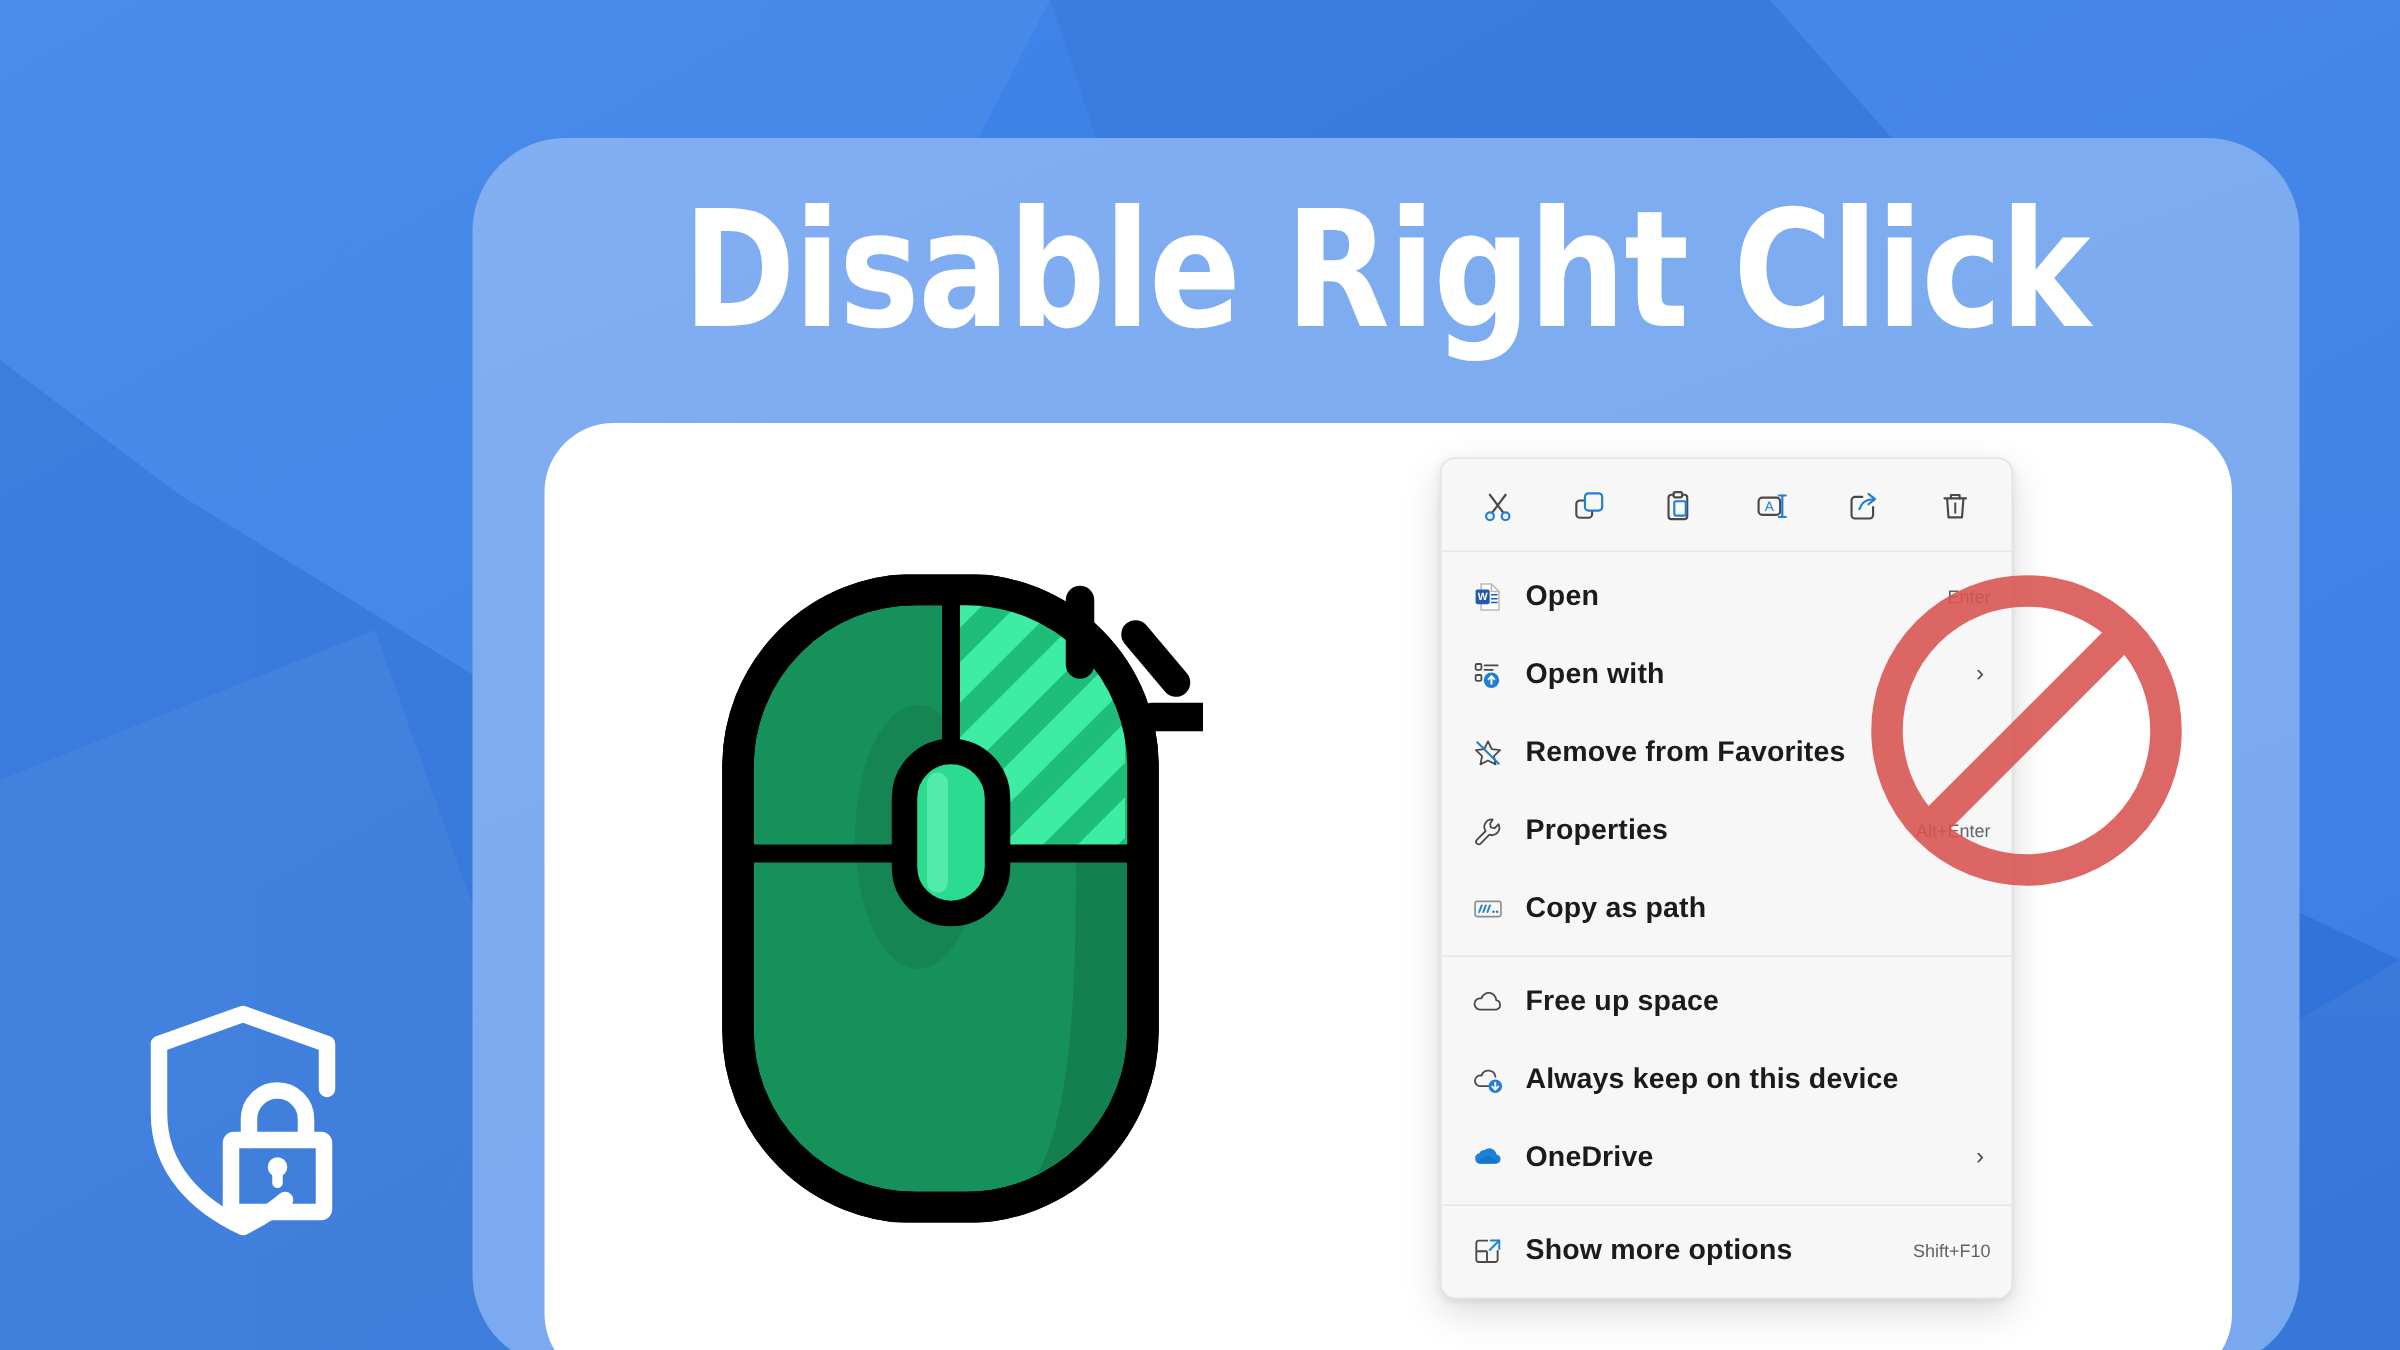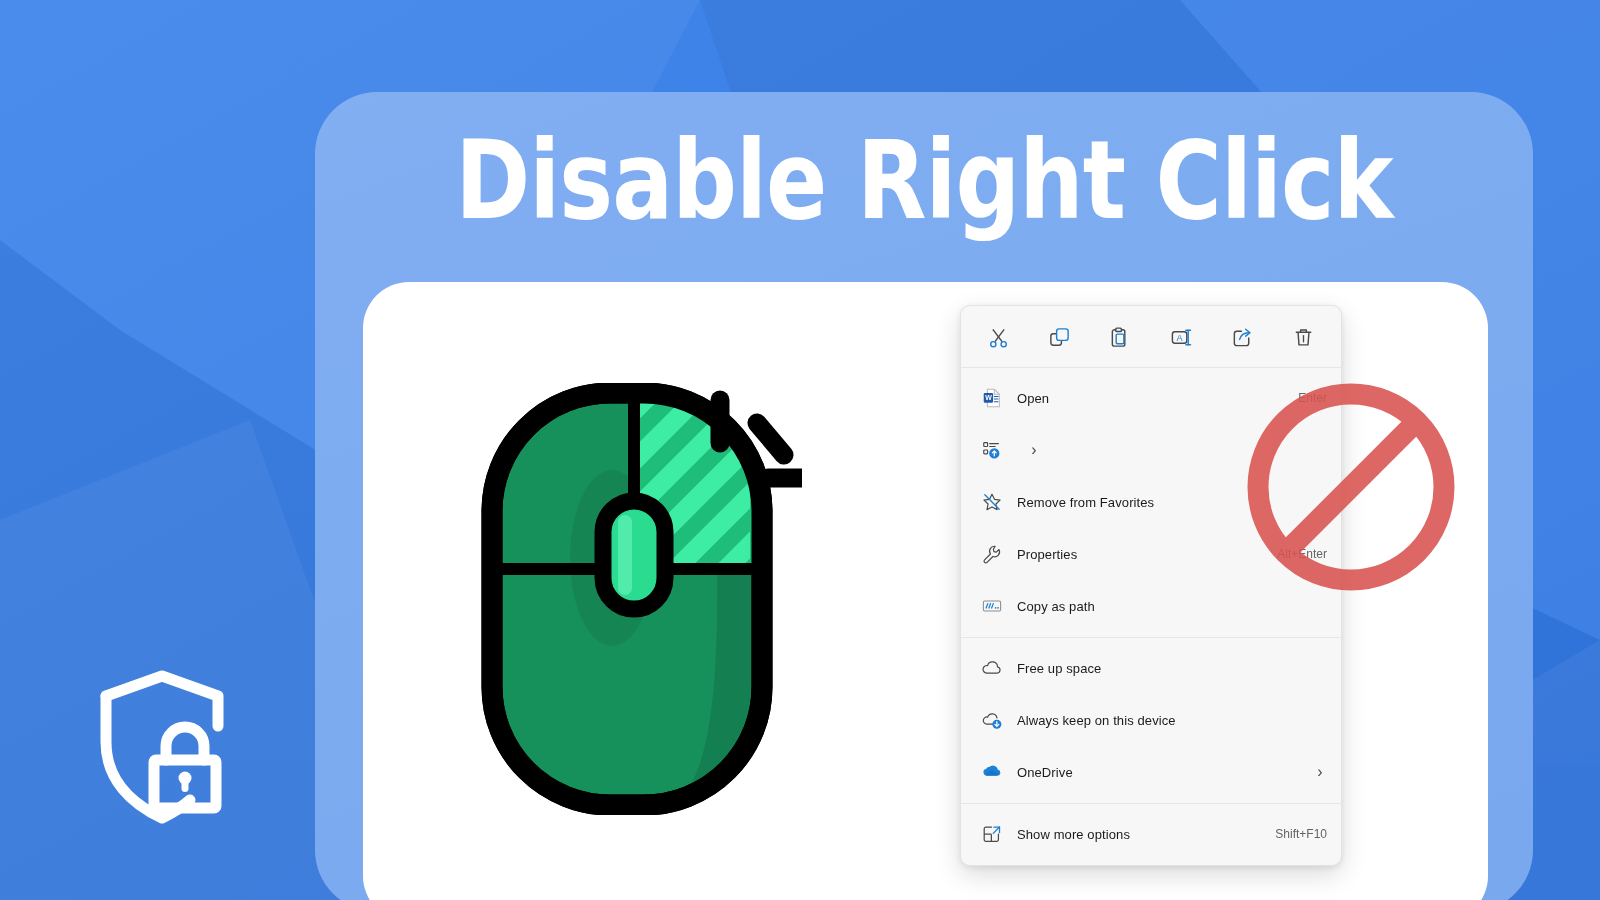--- a/index.html
+++ b/index.html
@@ -109,24 +109,25 @@
     cursor: default;
   }
   .menu-item .mi-icon {
     width: 26px; height: 26px;
     display: flex; align-items: center; justify-content: center;
     flex: 0 0 26px;
     margin-right: 12px;
   }
   .menu-item .mi-label {
     flex: 1 1 auto;
-    font-size: 13px;
+    font-size: 19px;
     color: #1b1b1b;
     letter-spacing: 0.1px;
     white-space: nowrap;
+    font-weight: bold;
   }
   .menu-item .mi-shortcut {
     font-size: 12px;
     color: #636363;
     margin-left: 12px;
     white-space: nowrap;
   }
   .menu-item .mi-chevron {
     font-size: 16px;
     color: #4a4a4a;
@@ -325,20 +326,21 @@
         <span class="mi-icon">
           <svg width="22" height="22" viewBox="0 0 24 24" fill="none">
             <rect x="3" y="4" width="4.2" height="4.2" rx="0.9" stroke="#4a4a4a" stroke-width="1.3"></rect>
             <rect x="3" y="12" width="4.2" height="4.2" rx="0.9" stroke="#4a4a4a" stroke-width="1.3"></rect>
             <line x1="9.5" y1="5" x2="19" y2="5" stroke="#4a4a4a" stroke-width="1.3" stroke-linecap="round"></line>
             <line x1="9.5" y1="8.2" x2="15.5" y2="8.2" stroke="#4a4a4a" stroke-width="1.3" stroke-linecap="round"></line>
             <circle cx="14.5" cy="15.8" r="5.6" fill="#1f7fd4"></circle>
             <path d="M14.5 12.9v5.4M12.4 15.1l2.1-2.2 2.1 2.2" stroke="#ffffff" stroke-width="1.4" stroke-linecap="round" stroke-linejoin="round" fill="none"></path>
           </svg>
         </span>
+        <span class="mi-label">Open with</span>
         <span class="mi-chevron">›</span>
       </div>
 
       <div class="menu-item">
         <span class="mi-icon">
           <svg width="22" height="22" viewBox="0 0 24 24" fill="none">
             <path d="M12 3.5l2.7 5.6 6.1.8-4.5 4.3 1.2 6.1L12 17.4l-5.5 2.9 1.2-6.1L3.2 9.9l6.1-.8z" stroke="#4a4a4a" stroke-width="1.3" stroke-linejoin="round"></path>
             <line x1="4.2" y1="4.2" x2="19.8" y2="19.8" stroke="#1f7fd4" stroke-width="1.5" stroke-linecap="round"></line>
           </svg>
         </span>

